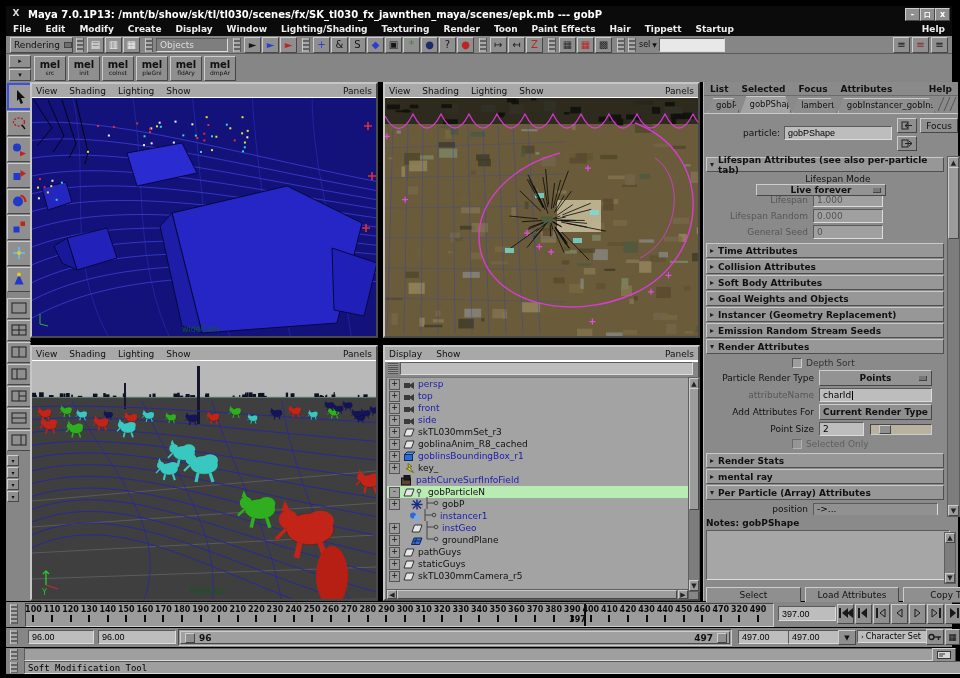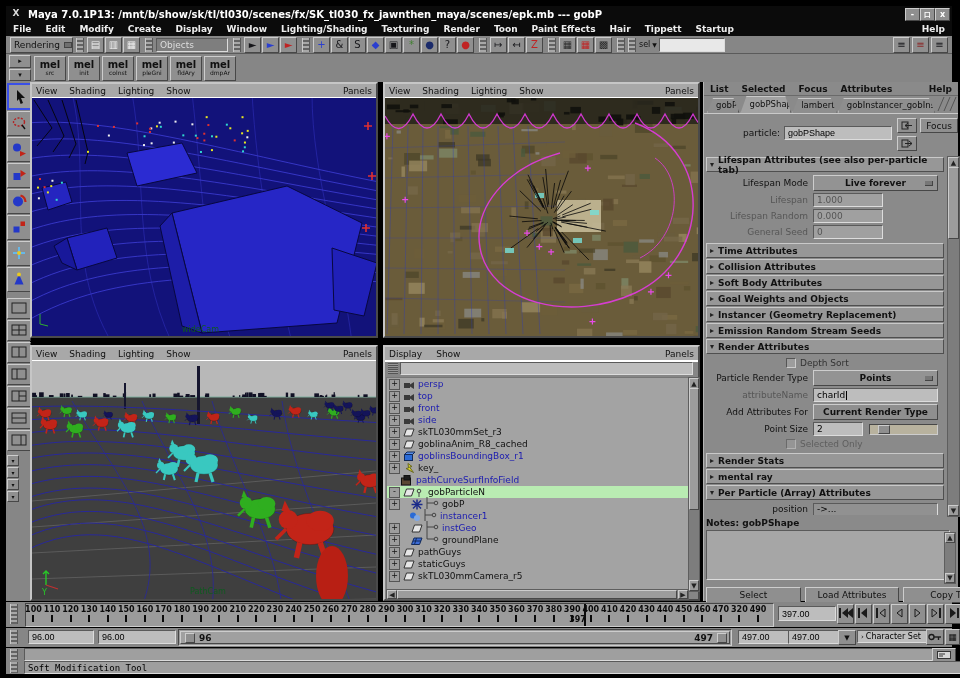--- a/index.html
+++ b/index.html
@@ -1295,21 +1295,21 @@
         </div>
       <div class="btn abs" style="left:216px;top:4px;width:36px;height:13px;">Focus</div>
       <div class="btn abs" style="left:216px;top:22px;width:36px;height:13px;margin-left:44px;">Presets</div>
     </div>
     <div id="ae-scroll" class="abs" style="left:0;top:74px;width:242px;height:359px;overflow:hidden;">
         <div class="ae-sec-bar">
           <span style="font-size: 8px; color: rgb(34, 34, 34);">▾</span>
           <span>Lifespan Attributes (see also per-particle tab)</span>
         </div>
         <div style="padding: 2px 0px;">
-          <div class="ae-row" style="height: 18px;">
+          <div class="ae-row" style="height: 18px; flex-direction: column;">
             <div class="ae-lbl">Lifespan Mode</div>
             <div class="ddbtn" style="width: 128px;">
               <span>Live forever</span>
               <i></i>
             </div>
           </div>
           <div class="ae-row" style="height: 16px;">
             <div class="ae-lbl dis">Lifespan</div>
             <div class="field dis" style="width: 62px; height: 12px;">1.000</div>
           </div>
@@ -1343,21 +1343,21 @@
           <span>Instancer (Geometry Replacement)</span>
         </div>
         <div class="ae-sec-bar">
           <span style="font-size: 8px; color: rgb(34, 34, 34);">▸</span>
           <span>Emission Random Stream Seeds</span>
         </div>
         <div class="ae-sec-bar">
           <span style="font-size: 8px; color: rgb(34, 34, 34);">▾</span>
           <span>Render Attributes</span>
         </div>
-        <div style="padding: 2px 0px;">
+        <div style="padding: 2px 6px;">
           <div class="ae-row" style="height: 13px;">
             <div style="width: 82px;"></div>
             <div class="chk"></div>
             <span style="margin-left: 4px; color: rgb(51, 51, 51);">Depth Sort</span>
           </div>
           <div class="ae-row" style="height: 18px;">
             <div class="ae-lbl">Particle Render Type</div>
             <div class="ddbtn" style="width: 128px;">
               <span>Points</span>
               <i></i>

